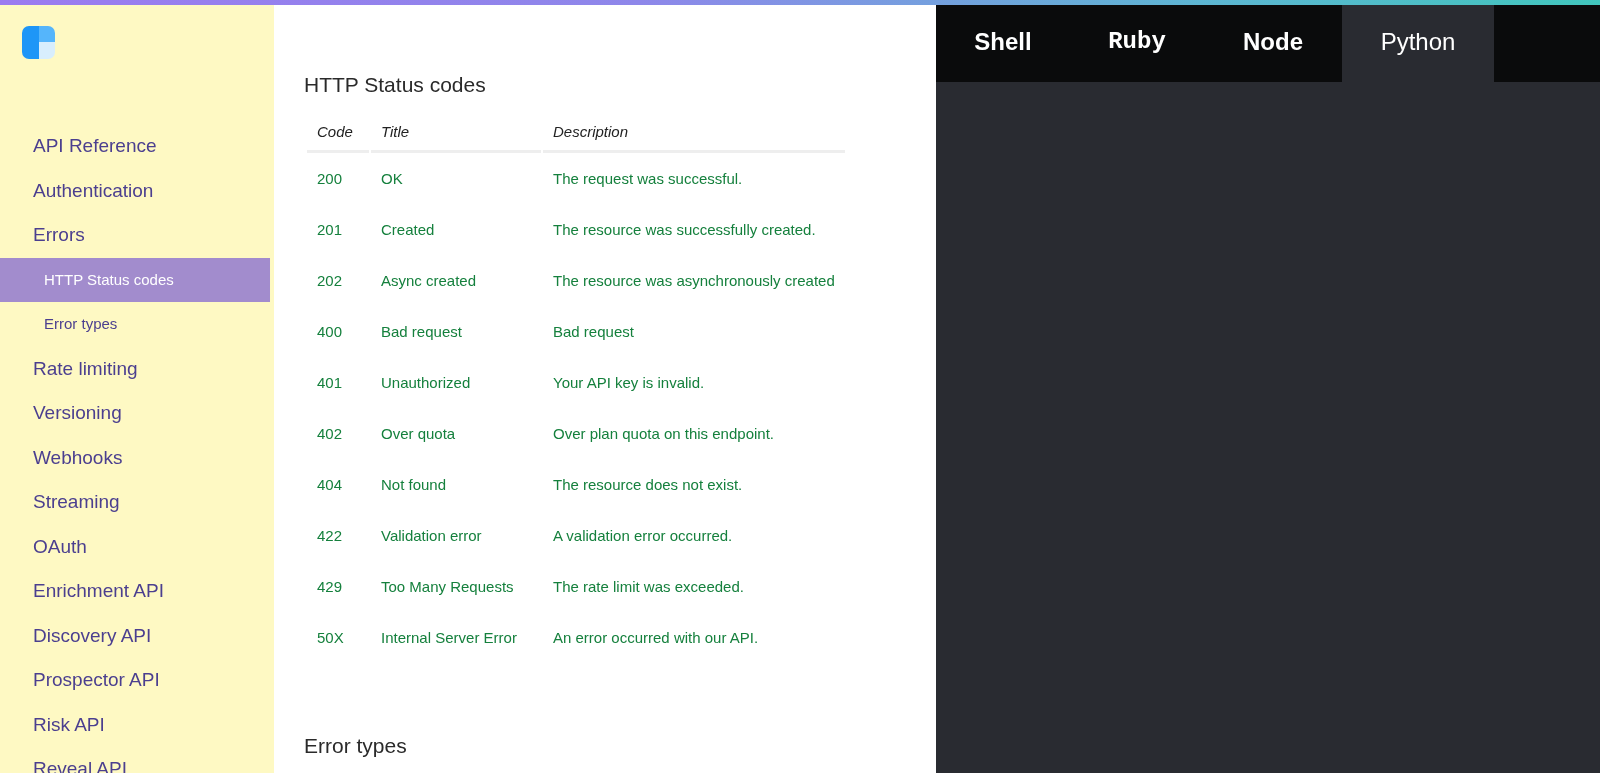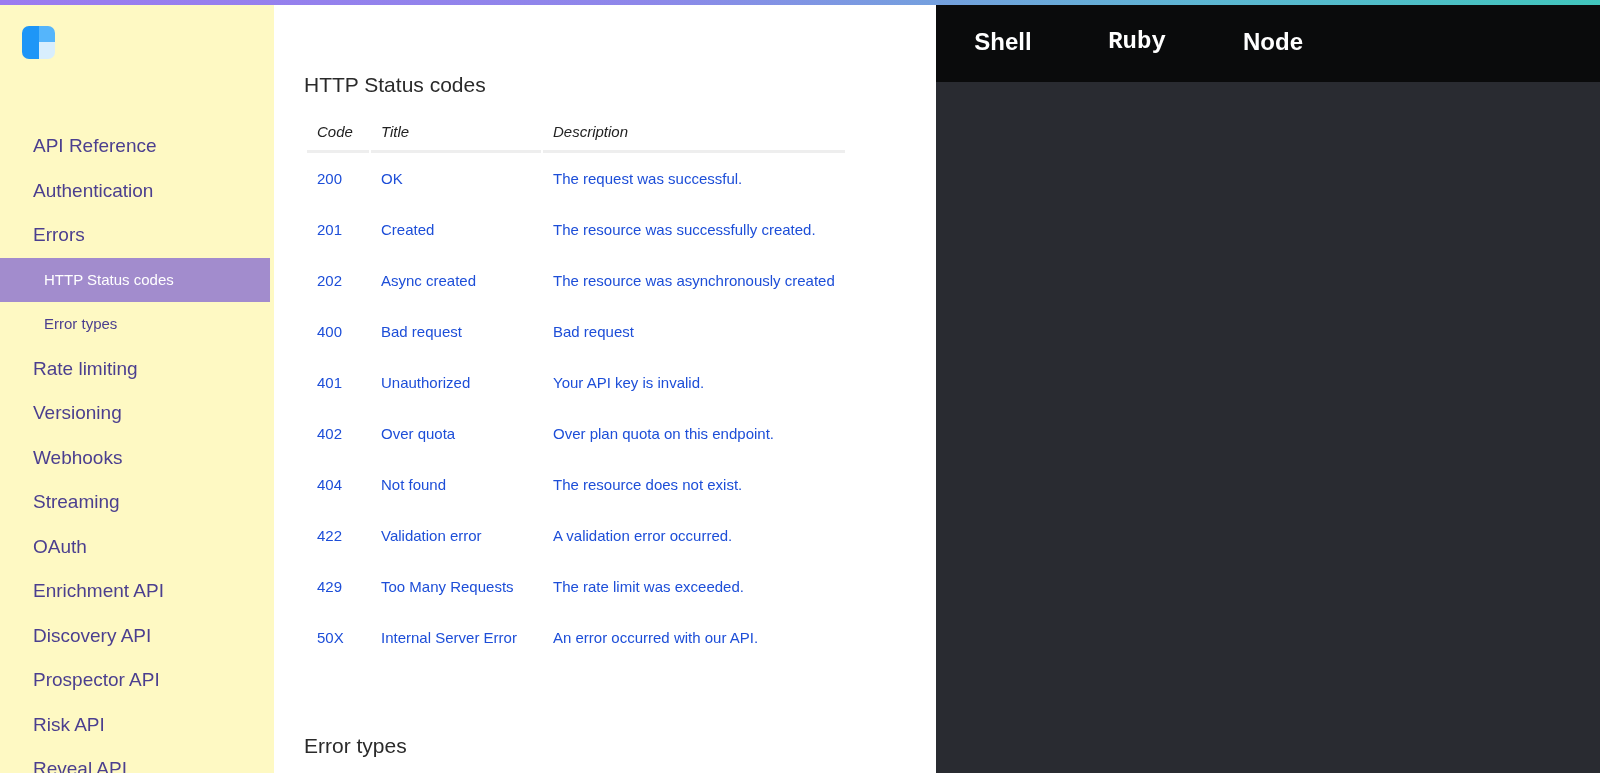--- a/index.html
+++ b/index.html
@@ -16,21 +16,21 @@
   .nav { position: absolute; left: 0; top: 119px; width: 270px; }
   .nav-item { display: block; height: 44.5px; line-height: 44px; padding-left: 33px;
     color: #4b3f8f; font-size: 19px; white-space: nowrap; cursor: pointer; }
   .nav-item.sub { padding-left: 44px; font-size: 15px; }
   .nav-item.active { background: #a28ccd; color: #fff; }
   .main { position: absolute; left: 274px; top: 5px; width: 662px; height: 768px; background: #fff; }
   .h2 { position: absolute; left: 30px; font-size: 21px; color: #2a2a2a; font-weight: normal; }
   table { position: absolute; left: 31px; top: 108px; border-collapse: separate; border-spacing: 2px 0; }
   th { text-align: left; font-size: 15px; font-weight: normal; color: #222; height: 40px;
     border-bottom: 3px solid #eeeeee; padding: 0 10px; vertical-align: middle; font-style: italic; }
-  td { font-size: 15px; color: #1d4ed8; height: 51px; padding: 0 10px; white-space: nowrap; vertical-align: middle; }
+  td { font-size: 15px; color: #15803d; height: 51px; padding: 0 10px; white-space: nowrap; vertical-align: middle; }
   td.code { width: 62px; } td.title { width: 170px; }
   .code-panel { position: absolute; left: 936px; top: 5px; width: 664px; height: 768px; background: #292b31; }
   .tabs { position: absolute; left: 0; top: 0; width: 664px; height: 77px; background: #0a0b0c; display: flex; }
   .tab { height: 77px; line-height: 74px; color: #fff; font-size: 24px; font-weight: bold; text-align: center; cursor: pointer; }
   .tab.active { background: #292b31; font-weight: normal; }
 </style>
 </head>
 <body>
 
 <div class="topbar"></div>
@@ -124,14 +124,15 @@
       </tbody>
   </table>
   <h2 class="h2" style="top:729px">Error types</h2>
 </main>
 
 <section class="code-panel">
   <div class="tabs" id="tabs">
       <div class="tab" style="width: 134px;">Shell</div>
       <div class="tab" style="width: 134px; font-family: Liberation Mono, monospace;">Ruby</div>
       <div class="tab" style="width: 138px;">Node</div>
+      <div class="tab active" style="width: 152px;">Python</div>
     </div>
 </section>
 
 </body></html>

